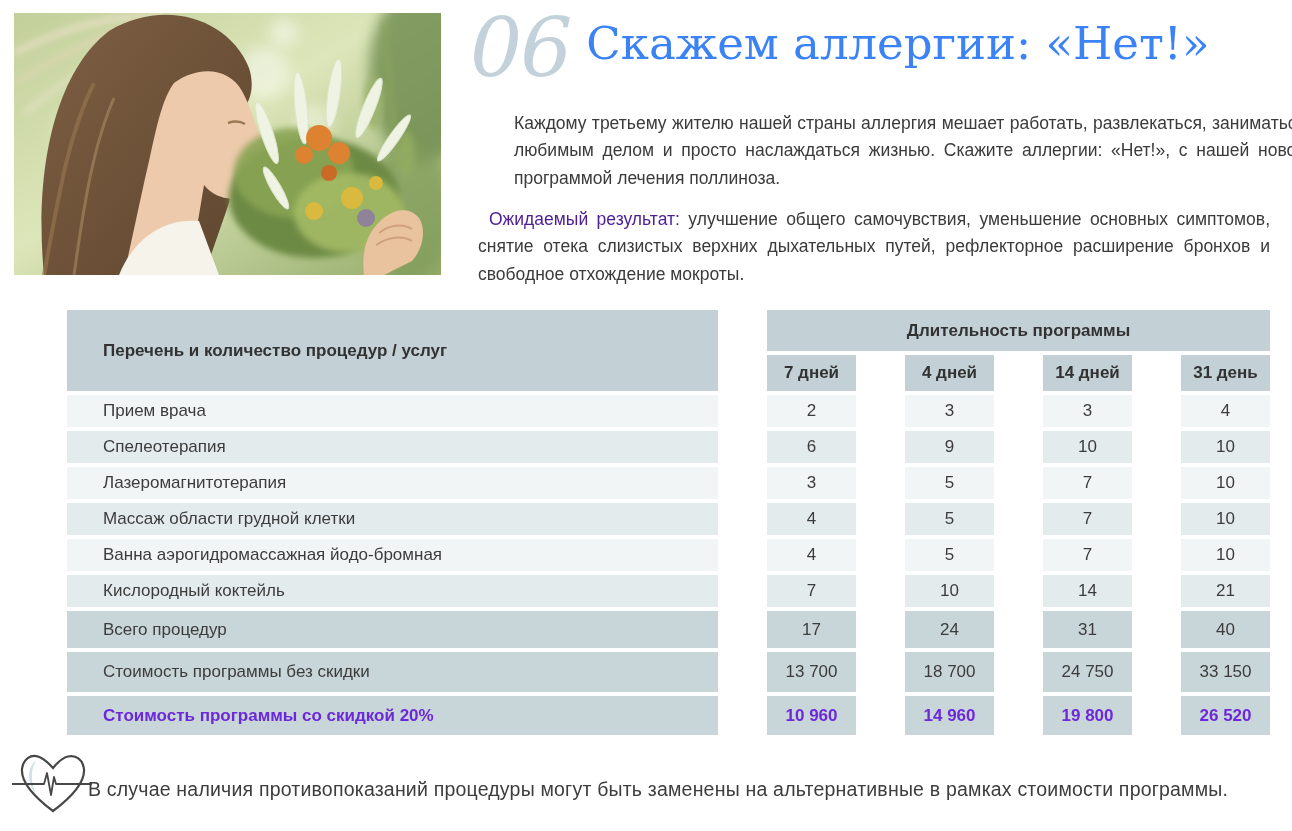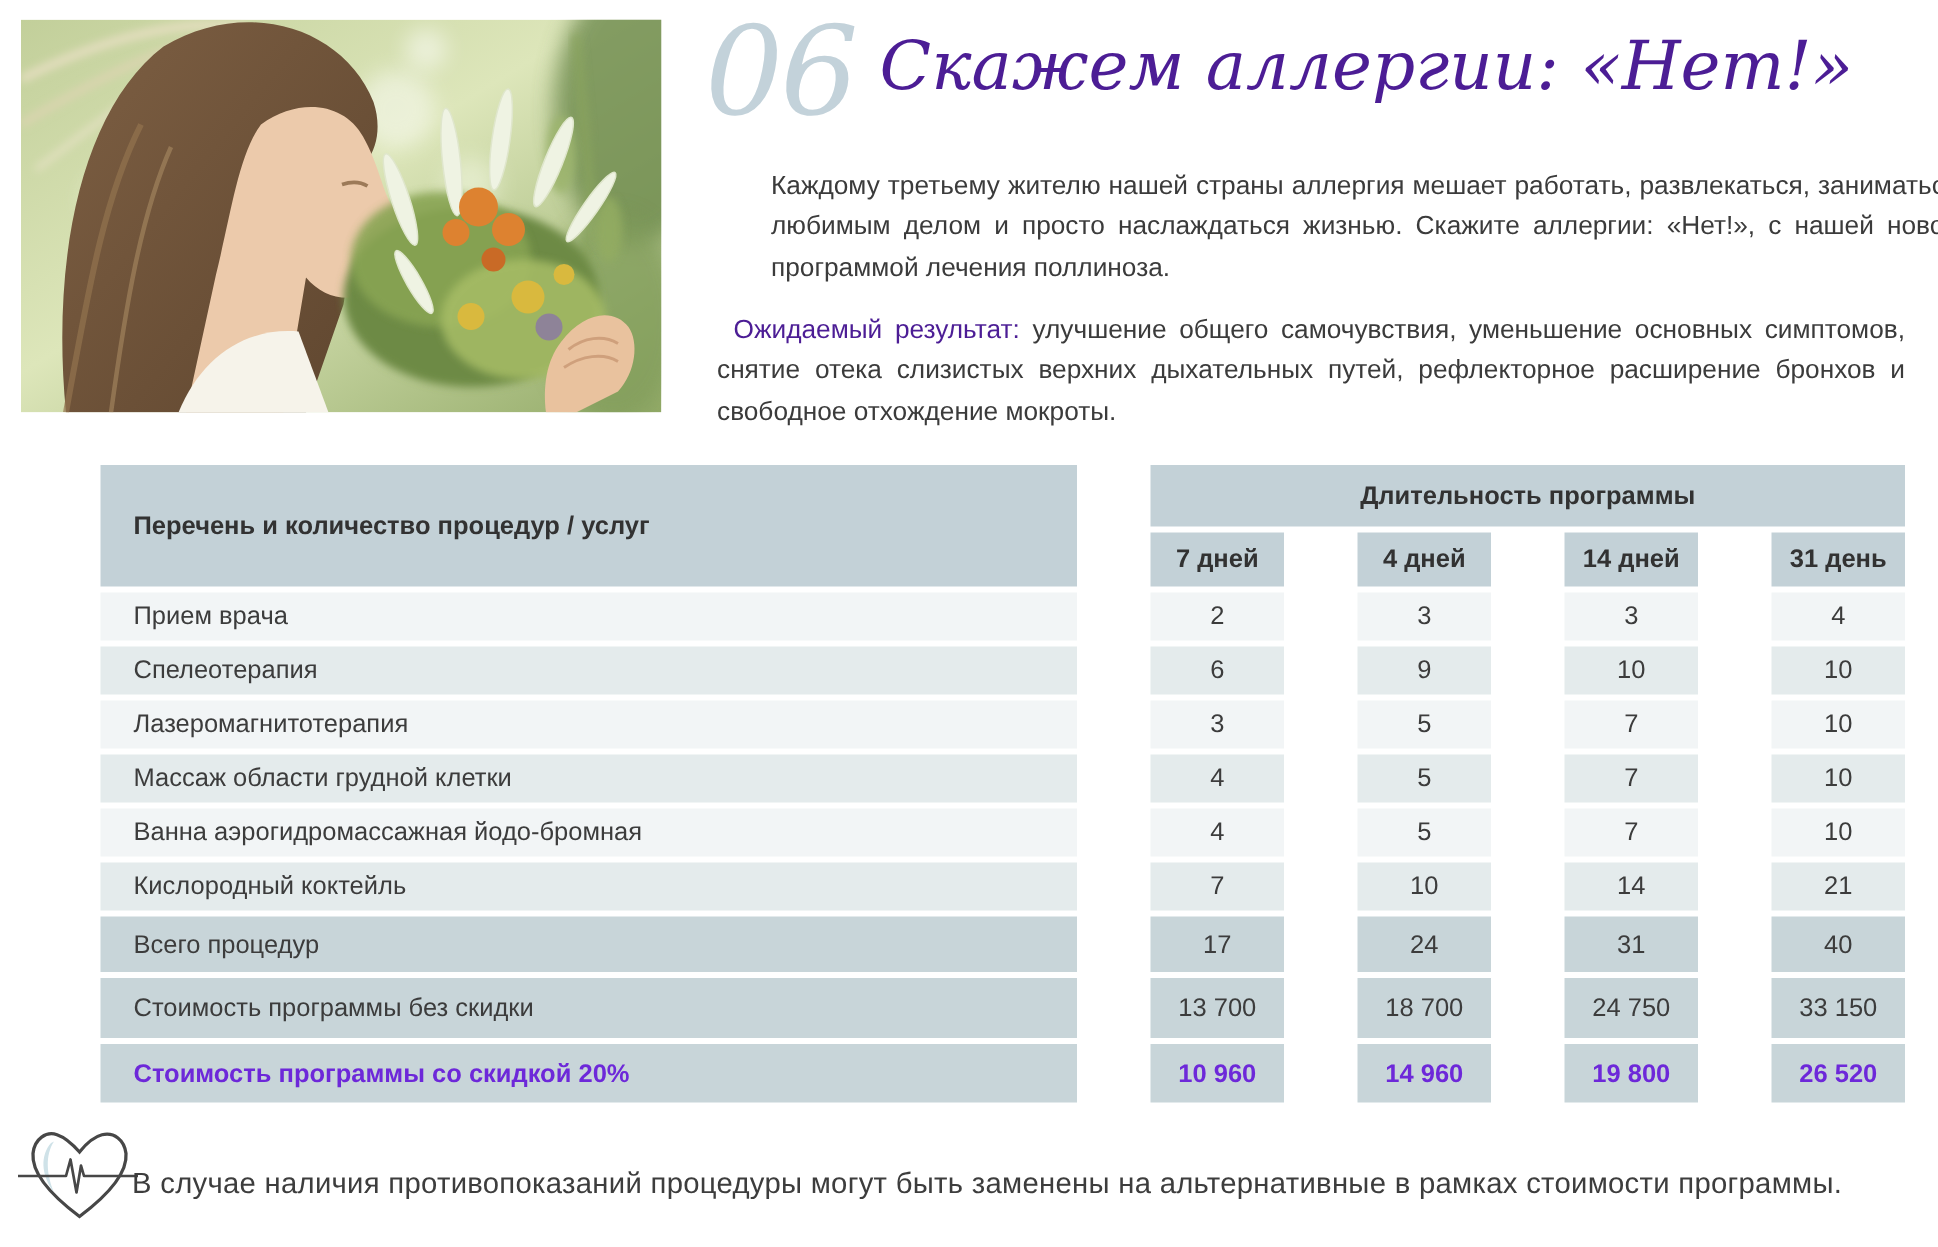--- a/index.html
+++ b/index.html
@@ -8,38 +8,38 @@
   .page { position:relative; width:1292px; height:831px; background:#fff; }
 
   
   .hero { position:absolute; left:14px; top:13px; width:427px; height:262px; overflow:hidden; }
   .hero svg { display:block; }
 
   
   .titlebar { position:absolute; left:470px; top:10px; display:flex; align-items:center; }
   .num06 { font-family:"DejaVu Serif", serif; font-style:italic; font-weight:400;
            font-size:82px; line-height:0.95; color:#c3d2da; letter-spacing:-2px; }
-  .pagetitle { font-family:"DejaVu Serif", serif; font-style:italic; font-weight:500;
-               font-size:45px; color:#4c1d95; padding:0 0 10px 16px; white-space:nowrap; }
+  .pagetitle { font-family:"DejaVu Serif", serif; font-weight:500;
+               font-size:45px; color:#3b82f6; padding:0 0 10px 16px; white-space:nowrap; }
 
   
   .para { position:absolute; left:478px; width:792px; font-size:17.5px; line-height:1.56;
           text-align:justify; color:#3b3b3b; }
   .p1 { top:110px;margin-left:36px; }
   .p2 { top:206px; }
   .blead { font-weight:normal; color:#4c1d95;margin-left:11px; }
 
   
   .ptable { position:absolute; left:23px; top:310px; width:1247px;
             display:grid;
             grid-template-columns:695px repeat(4, 1fr);
             grid-template-rows:41px 36px repeat(6, 32px) 37px 40px 39px;
             column-gap:5px; row-gap:4px; }
   .cell { display:flex; align-items:center; font-size:17px; white-space:nowrap;margin-left:44px; }
-  .lblc { justify-content:flex-start; padding-left:22px; }
+  .lblc { justify-content:flex-start; padding-left:36px; }
   .numc { justify-content:center; }
   .hdr  { background:#c3d1d7; font-weight:bold; color:#323232; }
   .odd  { background:#f2f5f6; }
   .even { background:#e4ebec; }
   .sum  { background:#c8d5d9; }
   .boldrow { font-weight:bold; color:#6d28d9; }
   .th-col1  { grid-column:1; grid-row:1 / 3; }
   .th-group { grid-column:2 / 6; grid-row:1; justify-content:center; }
 
   

